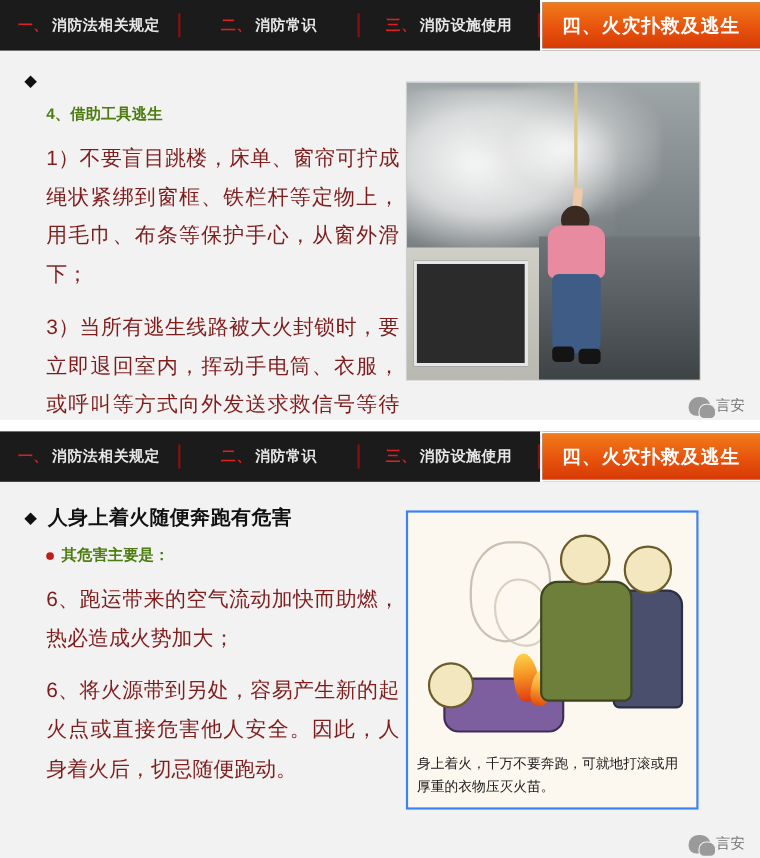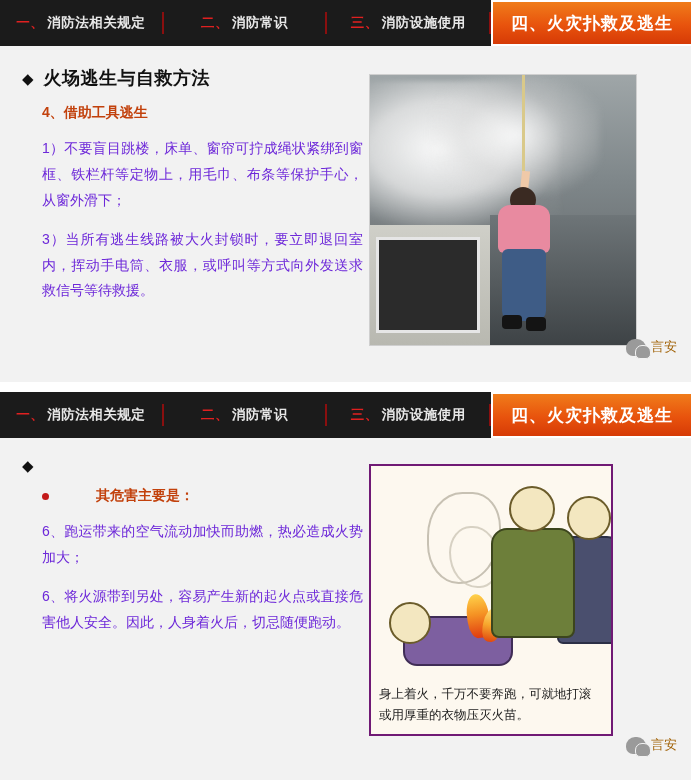--- a/index.html
+++ b/index.html
@@ -108,41 +108,40 @@
     margin-right: 10px;
     line-height: 1;
   }
   .heading-text {
     font-size: 18px;
     font-weight: bold;
     color: #111;
     letter-spacing: 0.5px;
   }
   .subheading {
-    color: #c2410c;
+    color: #4d7c0f;
     font-weight: bold;
     font-size: 14px;
     margin: 0 0 14px 0;
   }
   .subheading.bullet {
     display: flex;
     align-items: center;
-    gap: 40px;
   }
   .dot {
     display: inline-block;
     width: 7px; height: 7px;
     border-radius: 50%;
     background: #c31a1a;
     margin-right: 7px;
   }
   p.para {
-    font-size: 14px;
+    font-size: 19px;
     line-height: 1.85;
-    color: #6d28d9;
+    color: #7f1d1d;
     margin: 0 0 13px 0;
     text-align: justify;
   }
 
   
   .photo {
     position: relative;
     width: 268px;
     height: 272px;
     margin-top: 8px;
@@ -214,25 +213,25 @@
   .ph-arm {
     position: absolute; left: 150px; top: 96px;
     width: 8px; height: 40px;
     background: #f0c9a8;
     transform: rotate(6deg);
   }
 
   
   .illus {
     position: relative;
-    width: 244px;
+    width: 266px;
     height: 272px;
     margin-top: 6px;
     background: #fdf8ef;
-    border: 2px solid #701a75;
+    border: 2px solid #3b82f6;
     overflow: hidden;
   }
   .il-fig {
     position: absolute;
   }
   .il-standing-body {
     left: 120px; top: 62px; width: 84px; height: 110px;
     background: #6d7f3a;
     border: 2px solid #3c451d;
     border-radius: 16px 16px 8px 8px;
@@ -287,24 +286,24 @@
     font-size: 12.5px;
     line-height: 1.7;
     color: #1a1a1a;
     text-align: left;
   }
 
   
   .watermark {
     position: absolute;
     right: 14px;
-    bottom: 26px;
-    display: flex;
-    align-items: center;
-    color: #a16207;
+    bottom: 4px;
+    display: flex;
+    align-items: center;
+    color: #737373;
     font-size: 13px;
   }
   .wechat-icon {
     width: 20px; height: 17px;
     background: #9a9a9a;
     border-radius: 9px 9px 7px 7px;
     position: relative;
     margin-right: 5px;
   }
   .wechat-icon::after {
@@ -342,21 +341,20 @@
         </div>
         <div class="nav-sep"></div>
       </div>
       <div class="nav-active">四、火灾扑救及逃生</div>
     </nav>
 
     <div class="body">
       <div class="col-text">
         <div class="heading">
           <span class="diamond">◆</span>
-          <span class="heading-text">火场逃生与自救方法</span>
         </div>
         <div class="subheading">4、借助工具逃生</div>
         <p class="para">1）不要盲目跳楼，床单、窗帘可拧成绳状紧绑到窗框、铁栏杆等定物上，用毛巾、布条等保护手心，从窗外滑下；</p>
         <p class="para">3）当所有逃生线路被大火封锁时，要立即退回室内，挥动手电筒、衣服，或呼叫等方式向外发送求救信号等待救援。</p>
       </div>
 
       <div class="col-media">
         <div class="photo">
           <div class="ph-smoke"></div>
           <div class="ph-smoke2"></div>
@@ -402,20 +400,21 @@
         </div>
         <div class="nav-sep"></div>
       </div>
       <div class="nav-active">四、火灾扑救及逃生</div>
     </nav>
 
     <div class="body">
       <div class="col-text">
         <div class="heading">
           <span class="diamond">◆</span>
+          <span class="heading-text">人身上着火随便奔跑有危害</span>
         </div>
         <div class="subheading bullet">
           <span class="dot"></span>
           <span>其危害主要是：</span>
         </div>
         <p class="para">6、跑运带来的空气流动加快而助燃，热必造成火势加大；</p>
         <p class="para">6、将火源带到另处，容易产生新的起火点或直接危害他人安全。因此，人身着火后，切忌随便跑动。</p>
       </div>
 
       <div class="col-media">

